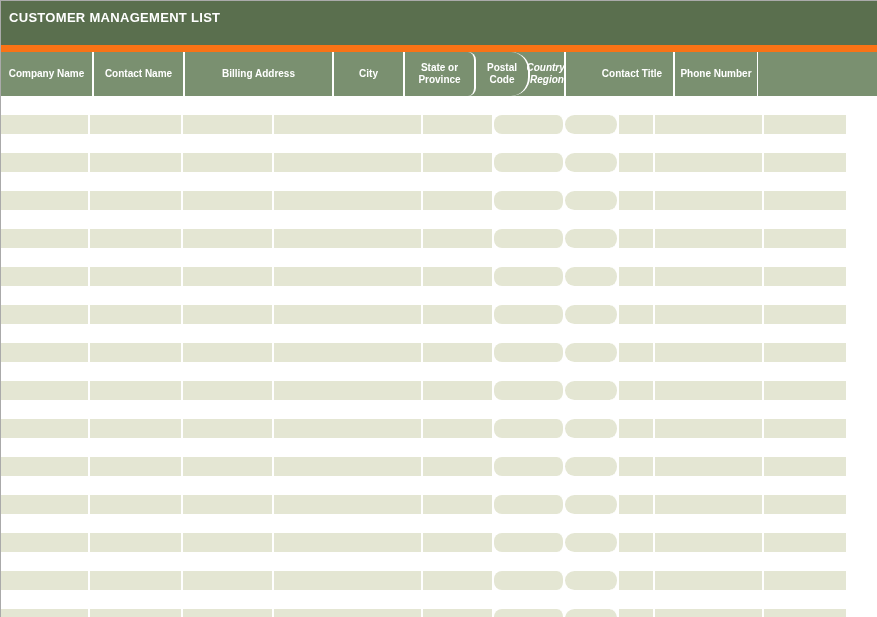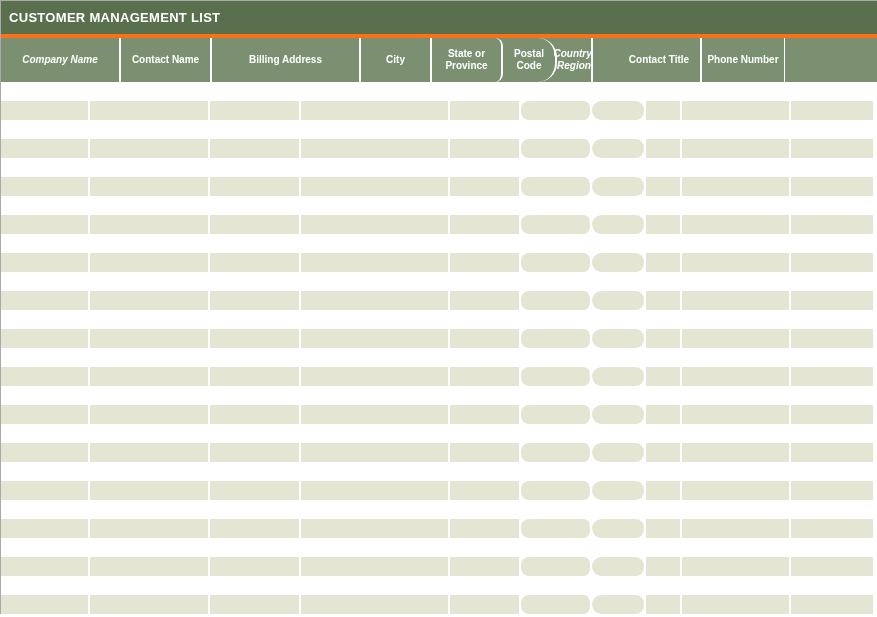--- a/index.html
+++ b/index.html
@@ -13,23 +13,23 @@
     .container {
       width: 877px;
       border-left: 1px solid #aaa;
       border-top: 1px solid #aaa;
     }
     .title-bar {
       background: #5a6f4e;
       color: #ffffff;
       font-weight: bold;
       font-size: 13px;
-      padding: 9px 8px 9px 8px;
+      padding: 9px 8px 20px 8px;
       letter-spacing: 0.3px;
-      border-bottom: 4px solid #f97316;
+      border-bottom: 7px solid #f97316;
     }
     .header-row {
       display: flex;
       background: #7a9070;
       height: 44px;
     }
     .header-cell {
       background: #7a9070;
       color: #ffffff;
       font-weight: bold;
@@ -57,21 +57,21 @@
       height: 19px;
       font-size: 10px;
       padding: 1px 2px;
     }
     .data-cell:last-child { border-right: 1px solid #ffffff; }
     .data-row.odd .data-cell { background: #ffffff; }
     .data-row.even .data-cell { background: #e4e6d3; }
 
     
     .c0 { width: 89px; }
-    .c1 { width: 120px; font-style: italic; }
+    .c1 { width: 93px; }
     .c2 { width: 91px; }
     .c3 { width: 149px; }
     .c4 { width: 71px; text-align: center; }
     .c5 { width: 71px; border-radius: 8px; }
     .c6 { width: 54px; border-radius: 19px; }
     .c7 { width: 36px; font-style: italic; }
     .c8 { width: 109px; padding-left: 27px; }
     .c9 { width: 83px; }
   </style>
 </head>

